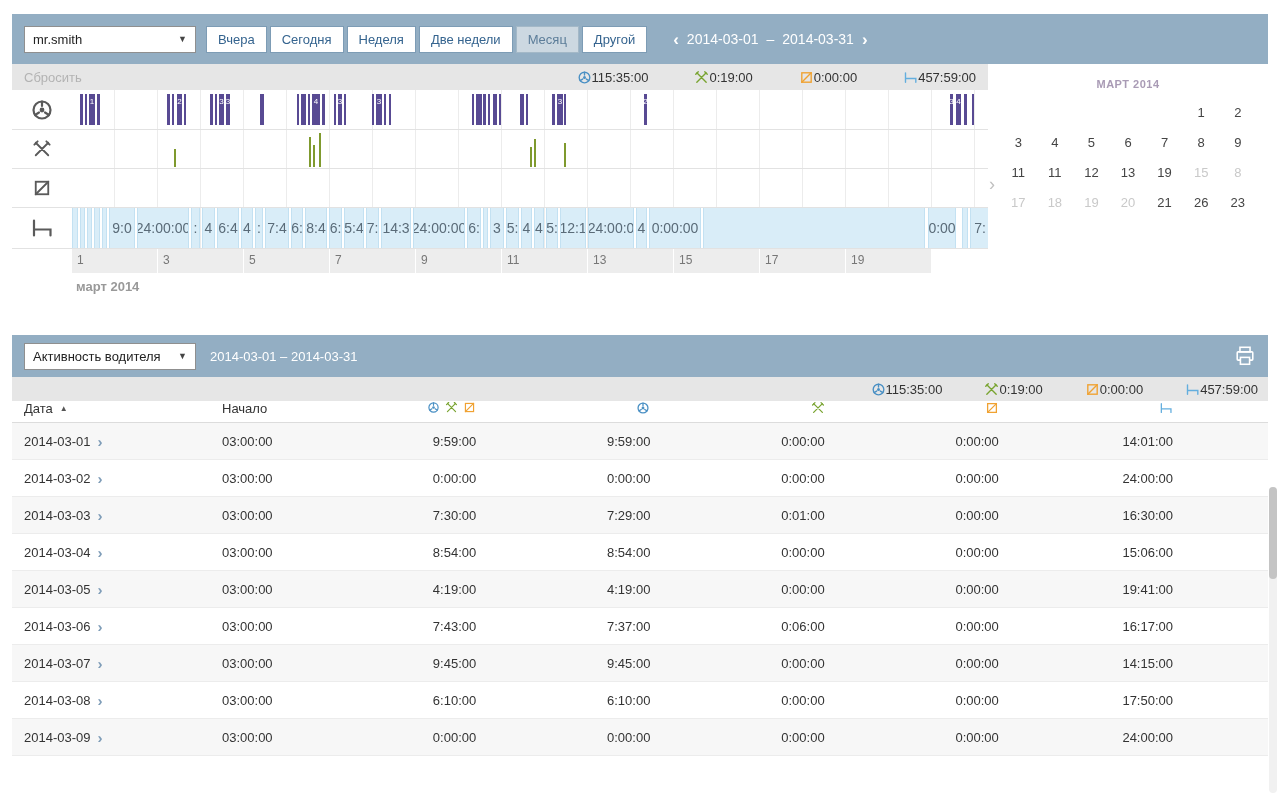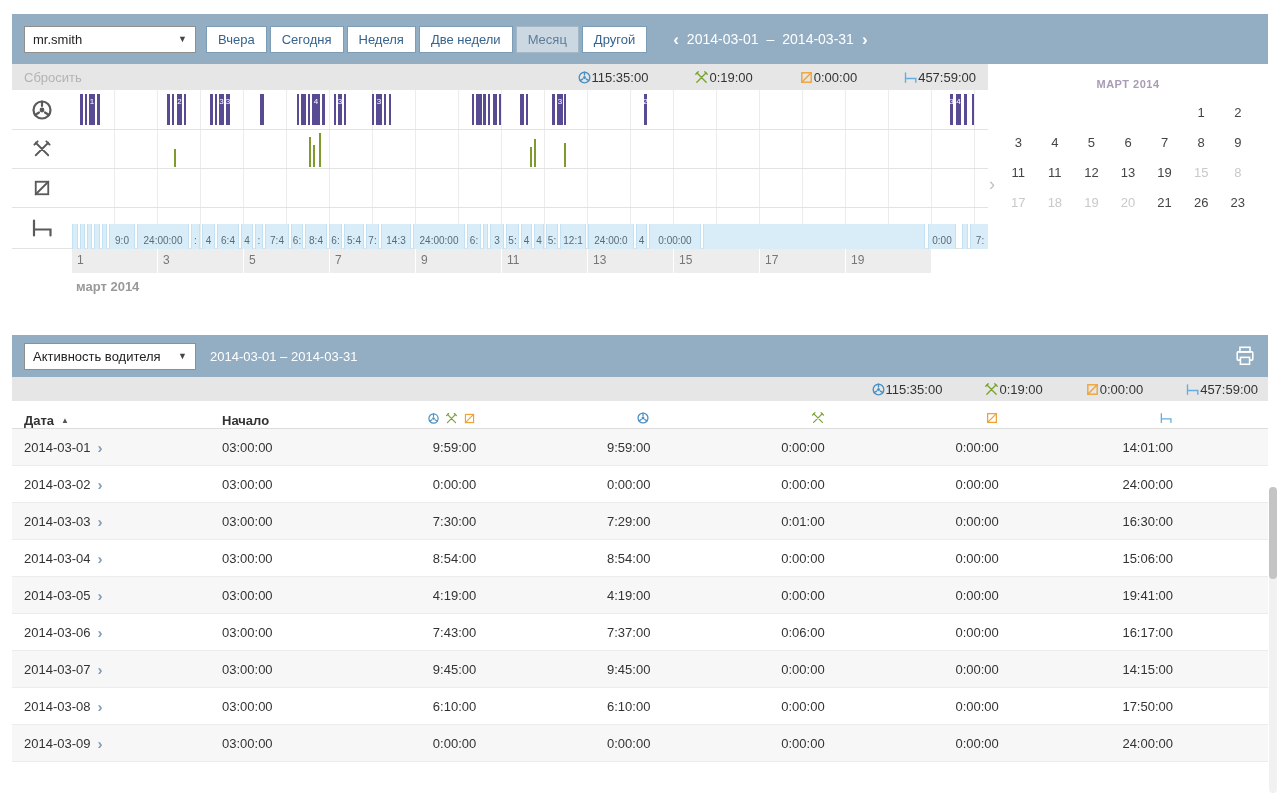--- a/index.html
+++ b/index.html
@@ -36,21 +36,21 @@
 .rows{margin-left:60px;overflow:hidden;position:relative}
 .rows-inner{width:1333px}
 .trow{position:relative;border-bottom:1px solid #e2e2e2;background:repeating-linear-gradient(to right,transparent 0,transparent 42px,#ececec 42px,#ececec 43px)}
 .row-drive{height:40px}.row-work{height:39px}.row-avail{height:39px}.row-rest{height:41px}
 .gutter{position:absolute;left:0;top:0;width:60px;background:#fff;z-index:2}
 .gcell{display:flex;align-items:center;justify-content:center;border-bottom:1px solid #e2e2e2}
 .gcell.row-drive{height:40px}.gcell.row-work{height:39px}.gcell.row-avail{height:39px}.gcell.row-rest{height:41px}
 .seg{position:absolute;top:4px;height:31px}
 .slabel{position:absolute;top:3px;left:50%;transform:translateX(-50%);font-size:8px;font-style:normal;color:#fff}
 .wseg{position:absolute;bottom:1px;width:2px}
-.rblock{position:absolute;top:16px;height:32px;border-left:1px solid #c3e1f2;border-right:1px solid #c3e1f2;display:flex;align-items:center;justify-content:center;font-size:10px;color:#5a6b78;overflow:hidden;white-space:nowrap}
+.rblock{position:absolute;top:0;height:40px;border-left:1px solid #c3e1f2;border-right:1px solid #c3e1f2;display:flex;align-items:center;justify-content:center;font-size:14px;color:#5a6b78;overflow:hidden;white-space:nowrap}
 .axis{margin-left:60px;height:24px;display:flex;gap:1px;overflow:hidden}
 .abox{width:85px;flex:0 0 85px;background:#ededed;font-size:12px;color:#777;padding:4px 0 0 5px}
 .monthlabel{font-size:13px;font-weight:bold;color:#999;margin:6px 0 0 64px;height:20px}
 
 
 .calendar{position:absolute;top:50px;right:0;width:280px;height:258px;background:#fff;z-index:3;padding-top:14px}
 .cal-chev{position:absolute;left:1px;top:110px;color:#c0c0c0;font-size:18px;cursor:pointer}
 .cal-title{text-align:center;font-size:11px;font-weight:bold;color:#a99bb5;letter-spacing:.5px;margin-bottom:8px}
 .cal-row{display:flex;padding:0 12px}
 .cal-cell{flex:1;text-align:center;font-size:13px;color:#444;height:30px;line-height:30px;cursor:pointer}
@@ -59,21 +59,21 @@
 .cal-cell.disabled{color:#c9c9c9;cursor:default}
 .cal-cell.empty{cursor:default}
 
 
 .panel2{margin-top:36px}
 .toolbar2{height:42px}
 .rrange{color:#fff;font-size:13px;margin-left:14px}
 .print{margin-left:auto;cursor:pointer;display:flex}
 .strip2{height:24px}
 .strip2 .stats{padding-right:10px;gap:42px}
-.thead{display:flex;align-items:flex-end;height:28px;border-bottom:1px solid #dcdcdc;font-size:13px;color:#333;font-weight:bold;background:#fff}
+.thead{display:flex;align-items:flex-start;height:22px;border-bottom:1px solid #dcdcdc;font-size:13px;color:#333;font-weight:normal;background:#fff}
 .cdate{width:200px;padding-left:12px;display:flex;align-items:center}
 .cstart{width:185px;padding-left:10px}
 .cnum{flex:1;text-align:right;padding-right:95px}
 .thicons{display:flex;justify-content:flex-end;gap:5px;align-items:center}
 .sort{font-size:8px;margin-left:7px;color:#555}
 .tbody{font-size:13px;color:#333}
 .trowt{display:flex;align-items:center;height:37px;border-bottom:1px solid #ececec;background:#fff}
 .trowt:nth-child(odd){background:#f7f7f7}
 .chev{color:#7f9db8;font-size:15px;font-weight:bold;margin-left:7px;cursor:pointer;line-height:1}
 

